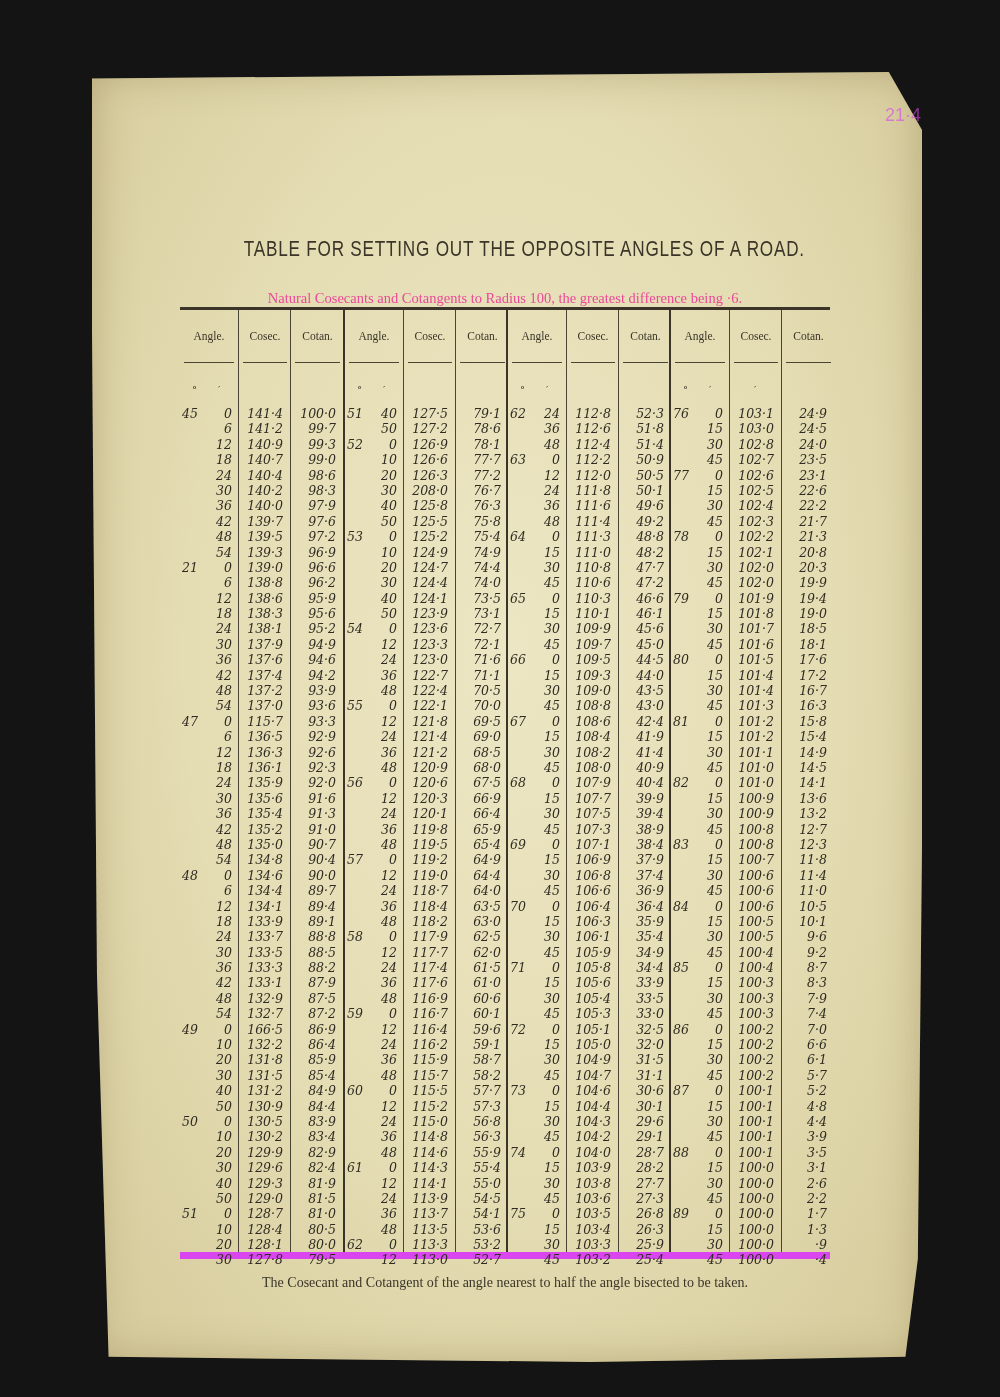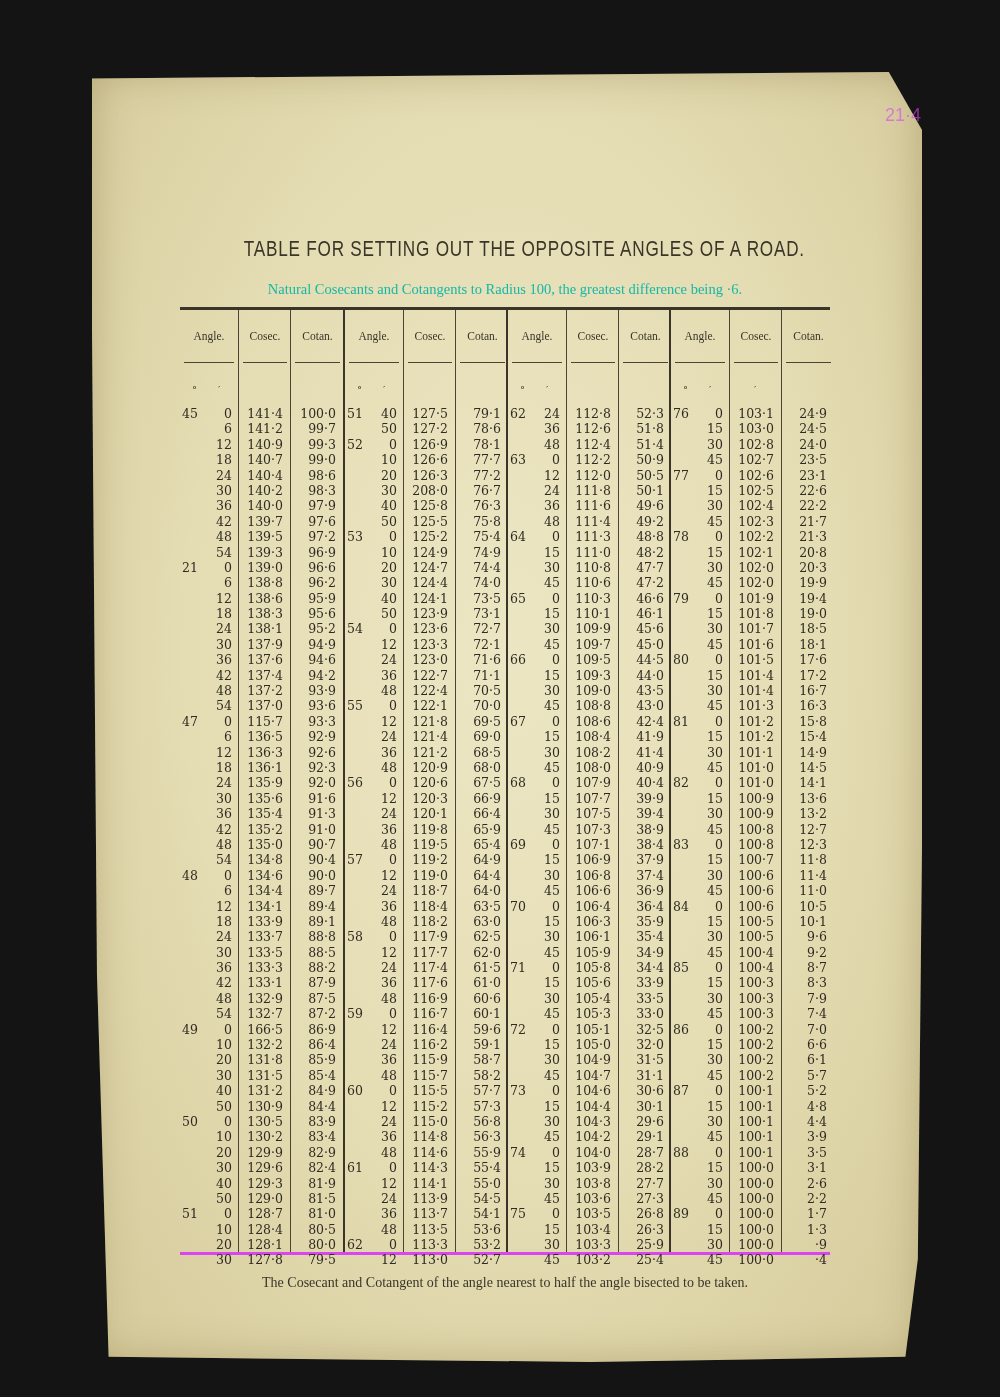--- a/index.html
+++ b/index.html
@@ -13,38 +13,38 @@
     clip-path: polygon(0% 0.5%, 96% 0%, 100% 4.5%, 100% 60%, 99.5% 92%, 98% 99.6%, 60% 100%, 2% 99.6%, 0.6% 70%, 0% 20%);
     box-shadow: inset 0 0 40px rgba(120,100,50,0.35);
   }
   .pencil { position:absolute; left:885px; top:105px; color:#d946ef; font-family:"Liberation Sans",sans-serif; font-size:18px; opacity:0.6; }
   .title {
     position:absolute; left:170px; top:236px; width:670px; text-align:center;
     font-family:"Liberation Sans", sans-serif; font-size:22px; letter-spacing:1px;
     transform:scaleX(0.78); transform-origin:center; color:#3a3528; white-space:nowrap;
   }
   .subtitle {
-    position:absolute; left:170px; top:281px; width:670px; text-align:center;
-    font-family:"Liberation Serif", serif; font-size:14.5px; color:#14b8a6;
+    position:absolute; left:170px; top:290px; width:670px; text-align:center;
+    font-family:"Liberation Serif", serif; font-size:14.5px; color:#ec4899;
   }
   .table {
     position:absolute; left:180px; top:307px; width:650px; height:942px;
-    border-top:3px solid #3a3528; border-bottom:3px solid #d946ef;
+    border-top:3px solid #3a3528; border-bottom:7px solid #d946ef;
   }
   .group { position:absolute; top:0; height:100%; width:163px; }
   .group.sep { border-left:2px solid #3a3528; }
   .col { position:absolute; top:0; height:100%; }
   .col.bl { border-left:1px solid #4a4434; }
   .hdr {
     position:absolute; top:20px; width:100%; text-align:center;
     font-family:"Liberation Serif", serif; font-size:11.5px; color:#3a3528;
   }
   .hrule { position:absolute; top:52px; left:4px; right:4px; border-top:1px solid #4a4434; }
   .units { position:absolute; top:74px; font-size:10px; color:#3a3528; }
-  .rows { position:absolute; top:96px; left:0; right:0; }
+  .rows { position:absolute; top:96px; left:0; right:0;font-style:italic; }
   .cell { height:15.4px; line-height:15.4px; font-size:12.5px; color:#2f2b22; white-space:nowrap; }
   .cell.num { text-align:right; padding-right:8px; }
   .ang { position:relative; }
   .ang .deg { position:absolute; left:-2px; width:20px; text-align:right; }
   .ang .min { position:absolute; left:26px; width:26px; text-align:right; }
   .footer {
     position:absolute; left:170px; top:1262px; width:670px; text-align:center;
     font-family:Liberation Serif, serif; font-size:14px; color:#3a3528;margin-top:13px;
   }
 </style>

